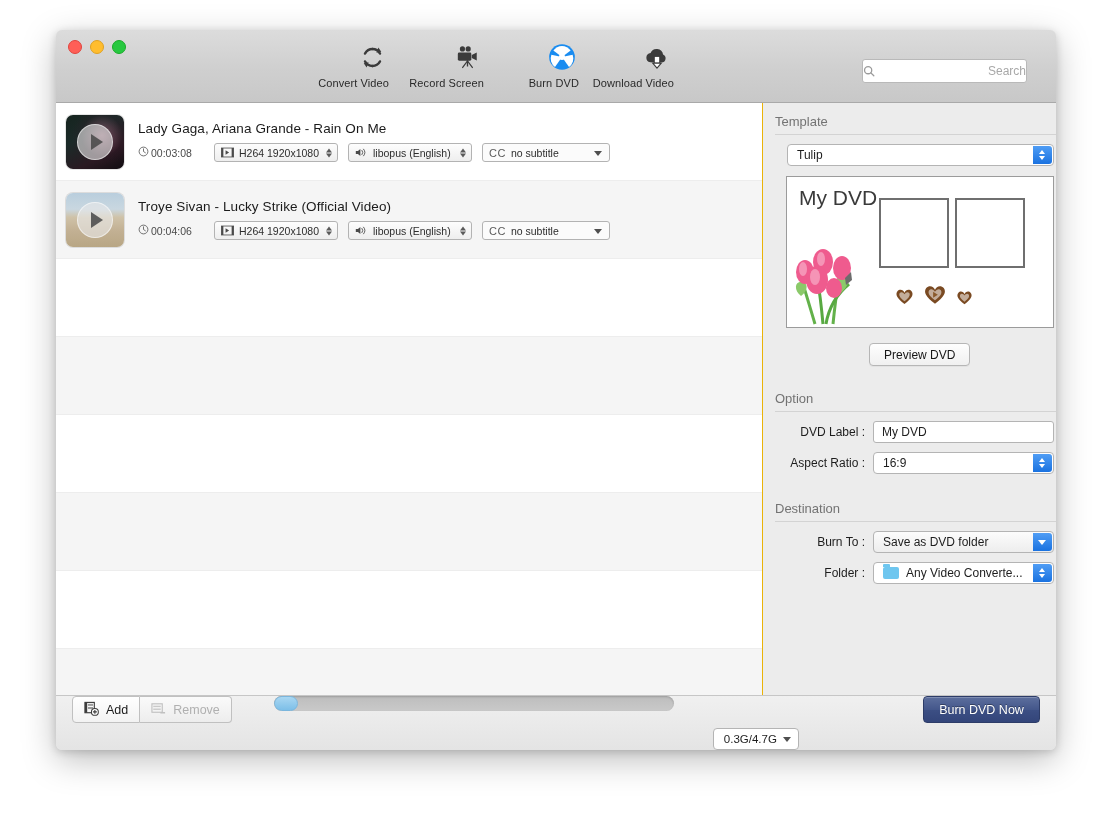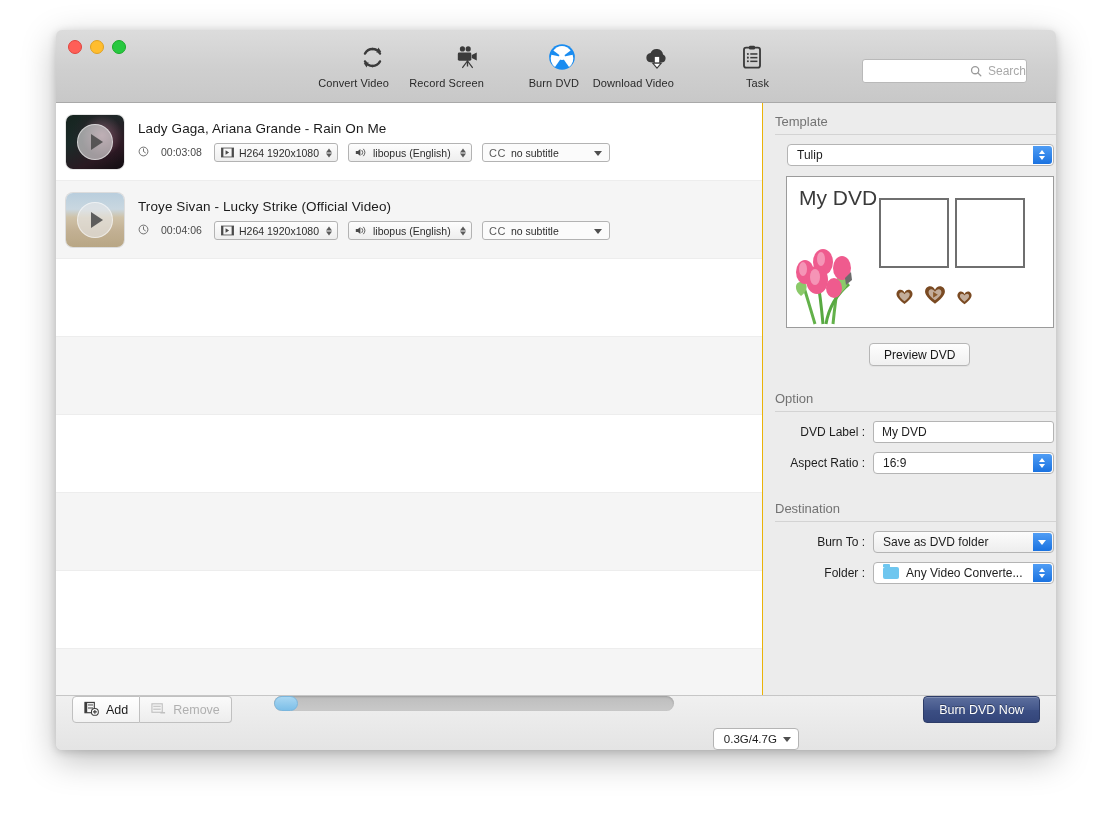--- a/index.html
+++ b/index.html
@@ -73,21 +73,21 @@
 
   .searchbox {
     position: absolute;
     right: 29px; top: 29px;
     width: 163px; height: 22px;
     background: #ffffff;
     border: 1px solid #b9b9b9;
     border-radius: 3px;
     display: flex;
     align-items: center;
-    justify-content: flex-end;
+    justify-content: space-between;
     gap: 6px;
   }
   .searchbox .mag { flex: 0 0 auto; display:flex; }
   .search-ph {
     font-size: 12px;
     color: #a8a8a8;
   }
 
   
   .body {
@@ -172,21 +172,22 @@
     letter-spacing: .1px;
   }
   .row-controls {
     display: flex;
     align-items: center;
     gap: 0px;
   }
 
   .duration {
     display: flex;
-    gap: 12px;
+    align-items: center;
+    gap: 2px;
     font-size: 10.5px;
     color: #4a4a4a;
     width: 76px;
   }
 
   .ctl {
     position: relative;
     box-sizing: border-box;
     height: 19px;
     border: 1px solid #b3b3b3;
@@ -524,35 +525,20 @@
           <span class="tb-icon">
             <svg width="28" height="28" viewBox="0 0 24 24">
               <path d="M6.2 16.6a4.1 4.1 0 0 1 .3-8.1 5.6 5.6 0 0 1 10.7 1.3 3.6 3.6 0 0 1-.6 6.8z" fill="#3b3b3b"></path>
               <rect x="9.6" y="11.4" width="4.8" height="6" fill="#ffffff" stroke="#3b3b3b" stroke-width="1"></rect>
               <path d="M8.3 17.2h7.4L12 21.6z" fill="#ffffff" stroke="#3b3b3b" stroke-width="1"></path>
             </svg>
           </span>
           <span class="tb-label">Download Video</span>
         </div>
 
-        <div class="tb-item">
-          <span class="tb-icon">
-            <svg width="26" height="26" viewBox="0 0 24 24">
-              <rect x="4.6" y="3.4" width="14.8" height="18.4" rx="2" fill="none" stroke="#3b3b3b" stroke-width="1.7"></rect>
-              <rect x="9.2" y="1.5" width="5.6" height="3.6" rx="1.2" fill="#3b3b3b"></rect>
-              <circle cx="8.2" cy="9.2" r="0.95" fill="#3b3b3b"></circle>
-              <circle cx="8.2" cy="12.6" r="0.95" fill="#3b3b3b"></circle>
-              <circle cx="8.2" cy="16.0" r="0.95" fill="#3b3b3b"></circle>
-              <rect x="10.4" y="8.5" width="6.6" height="1.4" fill="#3b3b3b"></rect>
-              <rect x="10.4" y="11.9" width="6.6" height="1.4" fill="#3b3b3b"></rect>
-              <rect x="10.4" y="15.3" width="6.6" height="1.4" fill="#3b3b3b"></rect>
-            </svg>
-          </span>
-          <span class="tb-label">Task</span>
-        </div>
 
       </div>
 
       <div class="searchbox">
         <span class="mag">
           <svg width="12" height="12" viewBox="0 0 14 14">
             <circle cx="6" cy="6" r="4.2" fill="none" stroke="#9b9b9b" stroke-width="1.5"></circle>
             <path d="M9.2 9.2 L12.6 12.6" stroke="#9b9b9b" stroke-width="1.5" stroke-linecap="round"></path>
           </svg>
         </span>

